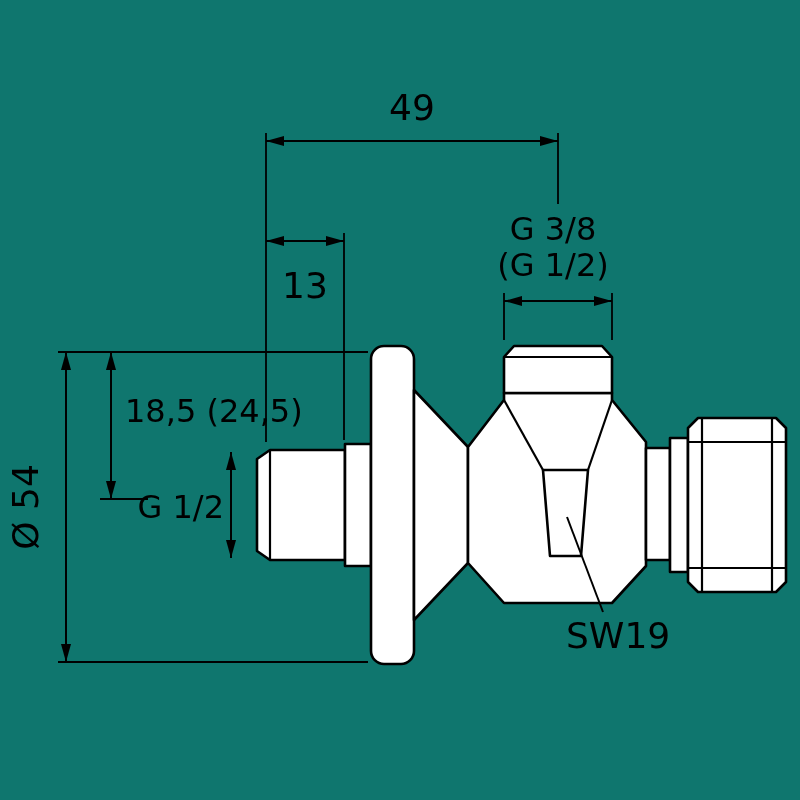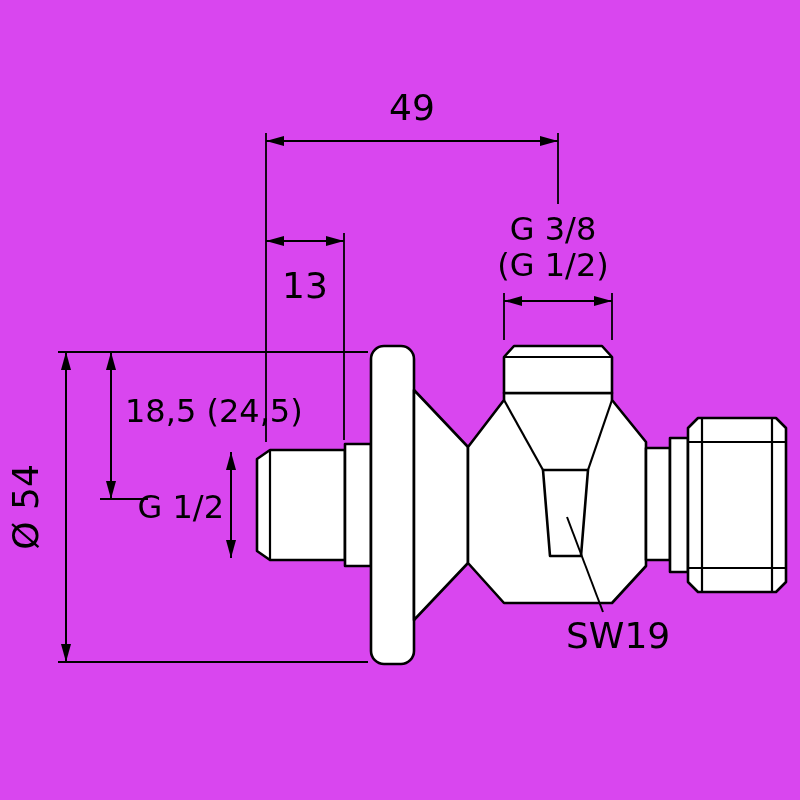--- a/index.html
+++ b/index.html
@@ -4,21 +4,21 @@
 <style>
   html, body {
     margin: 0;
     padding: 0;
     background: #ffffff;
   }
   .canvas {
     position: relative;
     width: 800px;
     height: 800px;
-    background: #d946ef;
+    background: #0f766e;
     overflow: hidden;
   }
   svg {
     display: block;
   }
   svg text {
     font-family: "DejaVu Sans", "Liberation Sans", sans-serif;
     fill: #000000;
   }
   .t36 { font-size: 36px; }

